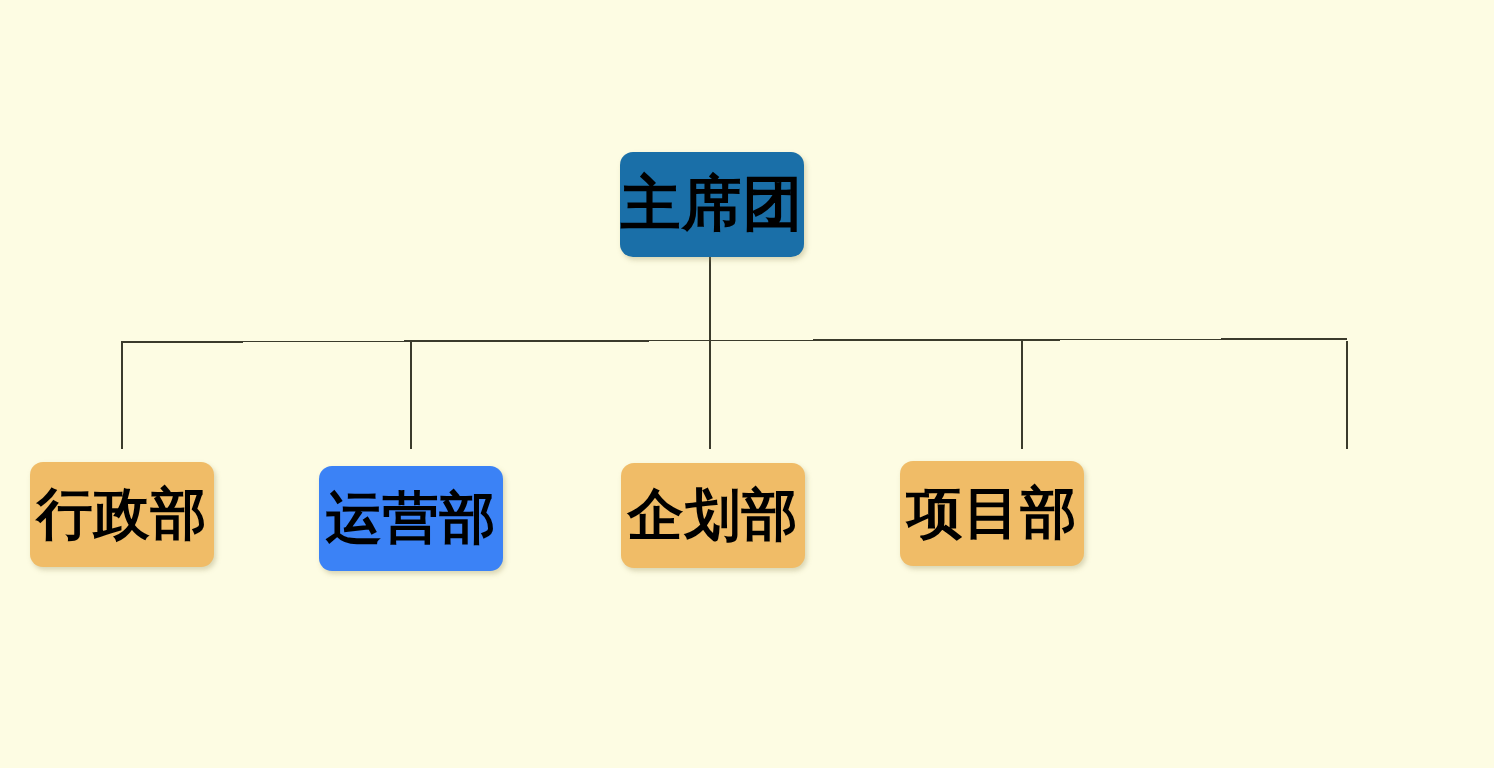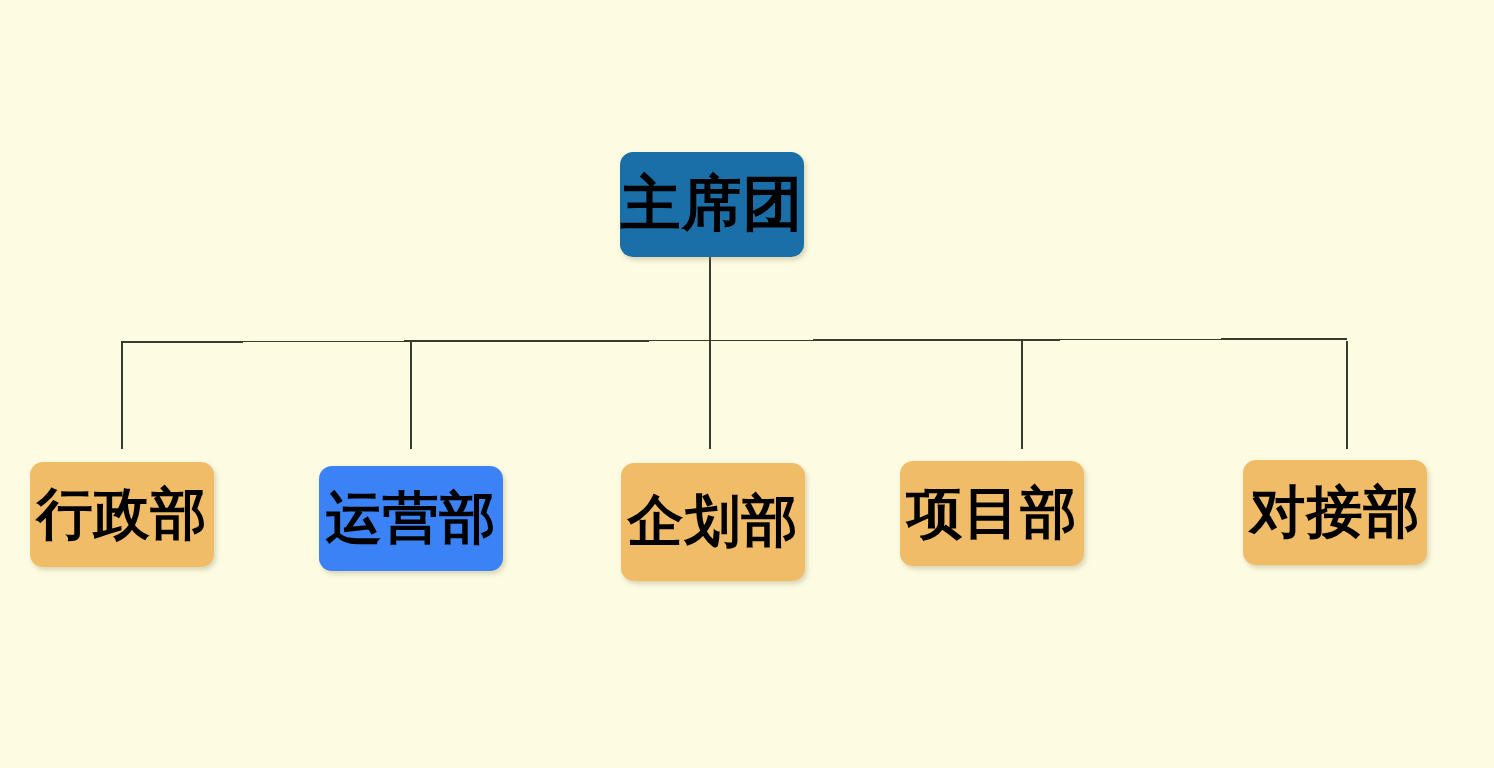--- a/index.html
+++ b/index.html
@@ -74,25 +74,22 @@
   </div>
 
   <div class="node node-child" style="left: 30px; top: 462px; width: 184px; height: 105px; background: rgb(240, 188, 103); color: rgb(0, 0, 0); align-items: center;">
     <span class="node-label">行政部</span>
   </div>
 
   <div class="node node-child" style="left: 319px; top: 466px; width: 184px; height: 105px; background: #3b82f6; color: rgb(0, 0, 0);">
     <span class="node-label">运营部</span>
   </div>
 
-  <div class="node node-child" style="left: 621px; top: 463px; width: 184px; height: 118px; background: rgb(240, 188, 103); color: rgb(0, 0, 0);">
+  <div class="node node-child" style="left: 621px; top: 463px; width: 184px; height: 105px; background: rgb(240, 188, 103); color: rgb(0, 0, 0);">
     <span class="node-label">企划部</span>
   </div>
 
   <div class="node node-child" style="left: 900px; top: 461px; width: 184px; height: 105px; background: rgb(240, 188, 103); color: rgb(0, 0, 0);">
     <span class="node-label">项目部</span>
   </div>
 
-  <div class="node node-child" style="left: 1243px; top: 460px; width: 184px; height: 105px; background: rgb(240, 188, 103); color: rgb(0, 0, 0);">
-    <span class="node-label">对接部</span>
-  </div>
 
 </div>
 
 </body></html>

